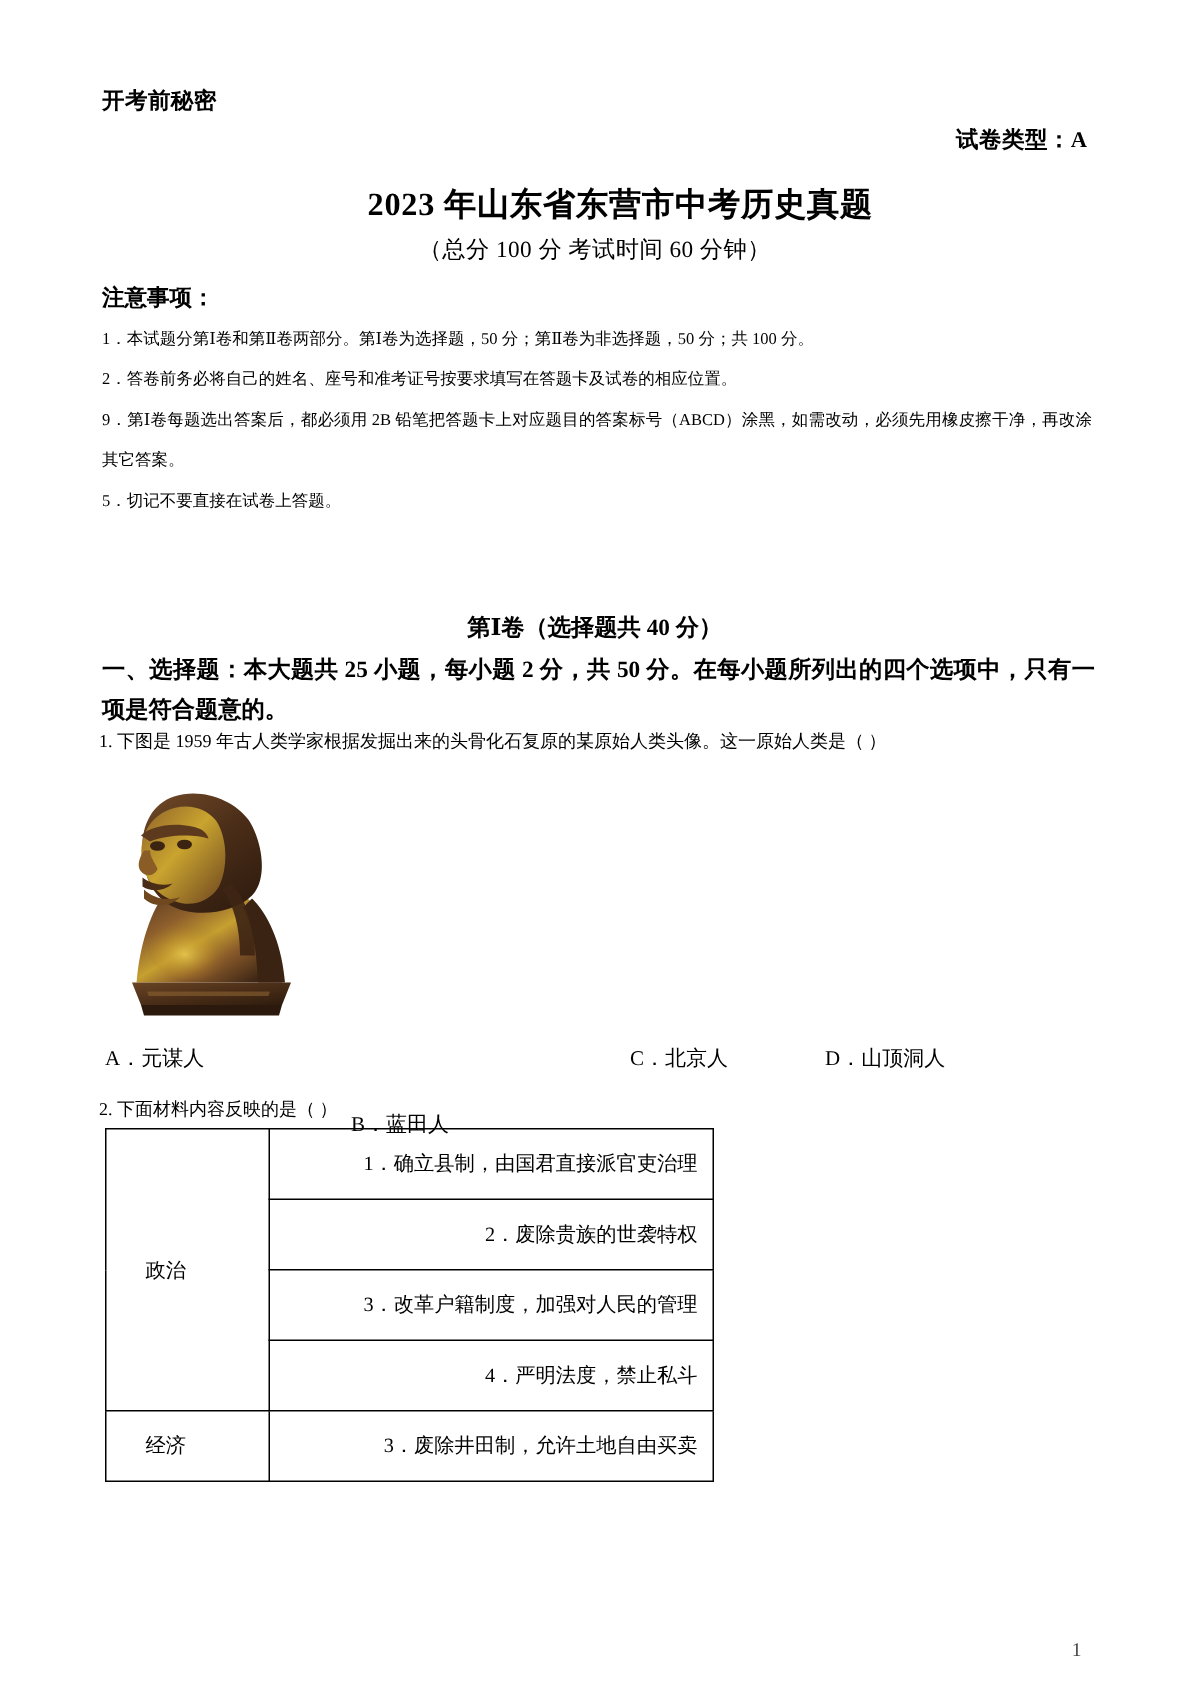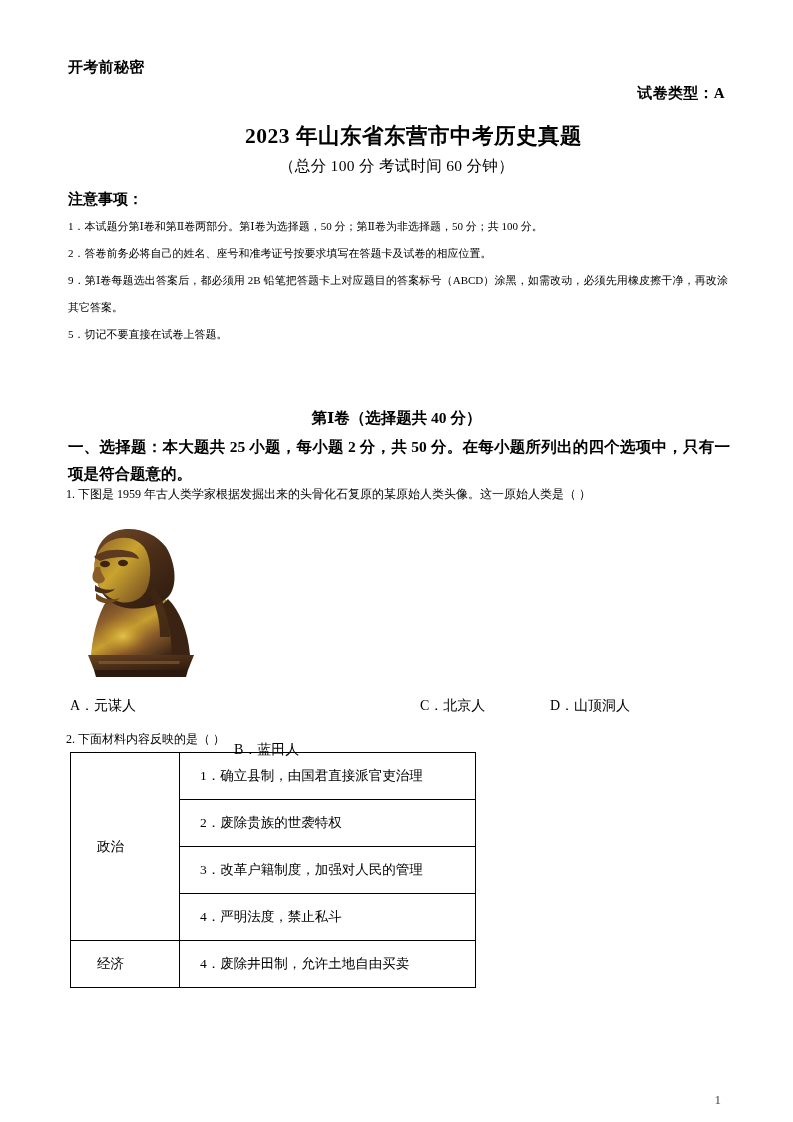--- a/index.html
+++ b/index.html
@@ -154,20 +154,21 @@
     border-collapse: collapse;
     table-layout: fixed;
   }
   .q2-table td {
     border: 1px solid #000000;
     font-size: 13.5px;
     padding: 0 10px;
     height: 46px;
     vertical-align: middle;
     line-height: 20px;
+    text-align: right;
   }
   .q2-table td.cat {
     width: 72px;
     text-align: left;
     padding-left: 26px;
   }
   .q2-table td.itm {
     padding-left: 20px;
   }
 
@@ -293,20 +294,20 @@
         <td class="itm">2．废除贵族的世袭特权</td>
       </tr>
       <tr>
         <td class="itm">3．改革户籍制度，加强对人民的管理</td>
       </tr>
       <tr>
         <td class="itm">4．严明法度，禁止私斗</td>
       </tr>
       <tr>
         <td class="cat">经济</td>
-        <td class="itm">4．废除井田制，允许土地自由买卖</td>
+        <td class="itm">3．废除井田制，允许土地自由买卖</td>
       </tr>
     </tbody>
   </table>
 
   <div class="page-number">1</div>
 
 </div>
 
 </body></html>

